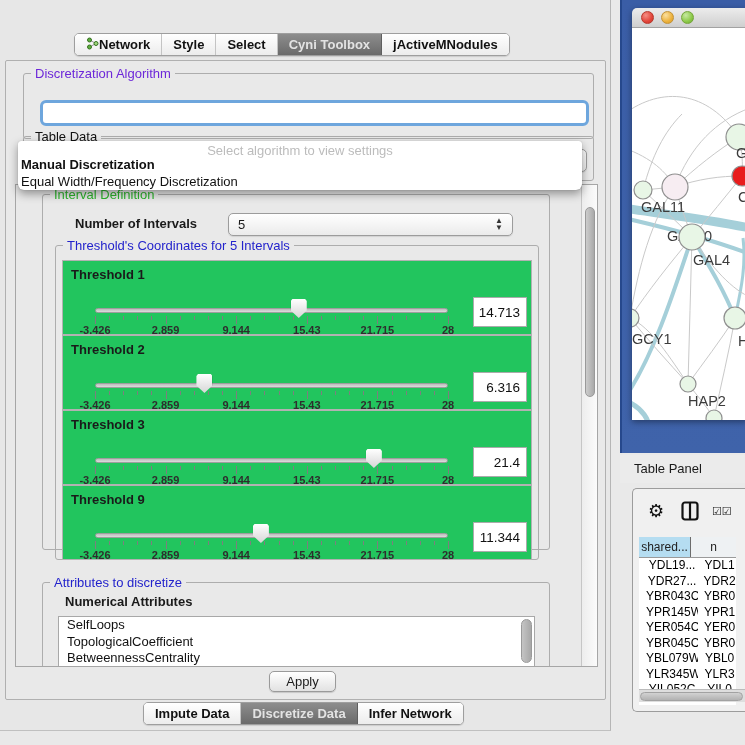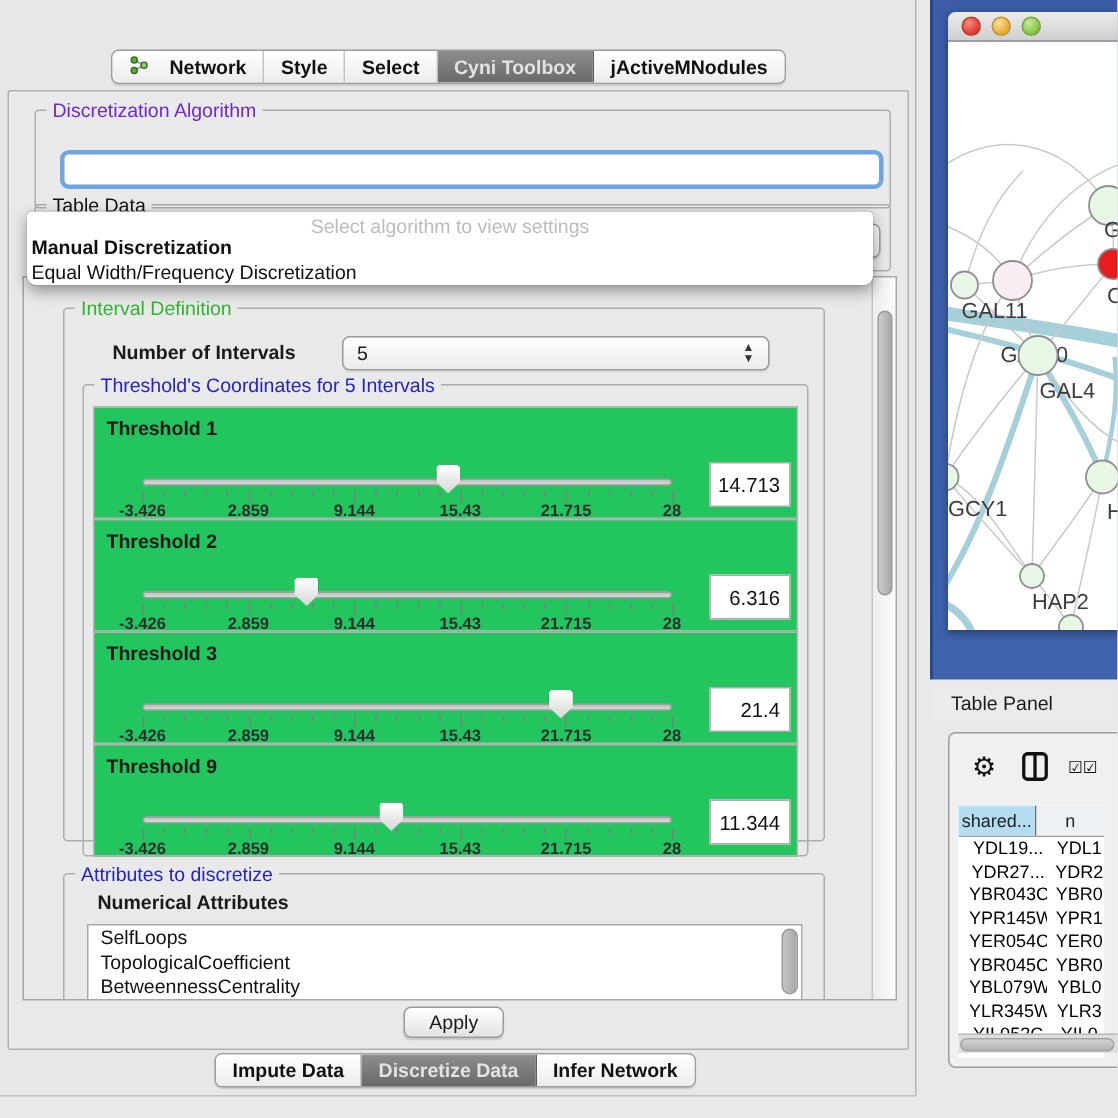--- a/index.html
+++ b/index.html
@@ -9,21 +9,21 @@
   
   .cp-window { position:absolute; left:0; top:0; width:611px; height:731px; background:#e7e7e7;
     border-right:1px solid #b5b5b5; border-bottom:1px solid #c0c0c0; }
   .cp-titlebar { position:absolute; left:0; top:0; width:100%; height:27px; }
   .cp-title { position:absolute; left:10px; top:6px; font-size:13px; color:#1a1a1a; }
   .float-btn { position:absolute; left:577px; top:8px; width:11px; height:11px; border:2px solid #222; background:transparent; }
   .close-btn { position:absolute; left:592px; top:4px; font-size:14px; font-weight:bold; color:#111; }
 
   .seg-strip { position:absolute; display:flex; height:23px; border:1px solid #9e9e9e; border-radius:5px;
     background:#fdfdfd; overflow:hidden; box-shadow:0 1px 1px rgba(0,0,0,0.12); }
-  .seg-tab { display:flex; align-items:center; gap:14px; padding:0 11px; font-size:13px; font-weight:bold;
+  .seg-tab { display:flex; align-items:center; gap:0; padding:0 11px; font-size:13px; font-weight:bold;
     color:#111; border-right:1px solid #c4c4c4; background:linear-gradient(#ffffff,#ececec); white-space:nowrap; }
   .seg-tab:last-child { border-right:none; }
   .seg-tab.sel { background:linear-gradient(#8d8d8d,#6a6a6a); color:#e3e3e3; border-right-color:#5f5f5f; }
   #top-tabs { left:74px; top:33px; }
   #bottom-tabs { left:143px; top:702px; }
 
   .content-panel { position:absolute; left:5px; top:60px; width:601px; height:640px;
     background:#e9e9e9; border:1px solid #b0b0b0; border-radius:2px; }
 
   .groupbox { position:absolute; border:1px solid #adadad; border-radius:3px; }
@@ -55,21 +55,21 @@
 
   
   .scrollpane { position:absolute; left:9px; top:123px; width:583px; height:483px;
     border:1px solid #a6a6a6; background:#e9e9e9; overflow:hidden; }
   .vscroll { position:absolute; right:0; top:0; width:16px; height:100%;
     background:linear-gradient(to right,#ededed,#fbfbfb); border-left:1px solid #c6c6c6; }
   .vscroll .vthumb { position:absolute; left:3px; width:10px; border-radius:5px;
     background:linear-gradient(to right,#cccccc,#a9a9a9); border:1px solid #999; }
   #main-vthumb { top:22px; height:190px; }
 
-  #interval-group { left:26px; top:20px; width:508px; height:356px; }
+  #interval-group { left:26px; top:9px; width:508px; height:356px; }
   #num-int-label { position:absolute; left:32px; top:21px; font-size:13px; font-weight:bold; }
   #num-int-dd { left:185px; top:18px; width:285px; }
   #thr-group { left:12px; top:50px; width:484px; height:315px; }
 
   .threshold-panel { position:absolute; left:6px; width:470px; height:75px;
     border:1px solid #b2b2b2; background:#22c55e;text-decoration:underline; }
   .th-label { position:absolute; left:8px; top:6px; font-size:13px; font-weight:bold; }
   .track { position:absolute; left:32px; top:47px; width:353px; height:5px; border-radius:3px;
     background:linear-gradient(#bdbdbd,#dcdcdc); border:1px solid #9e9e9e; }
   .thumb { position:absolute; top:38px; width:16px; height:19px;

